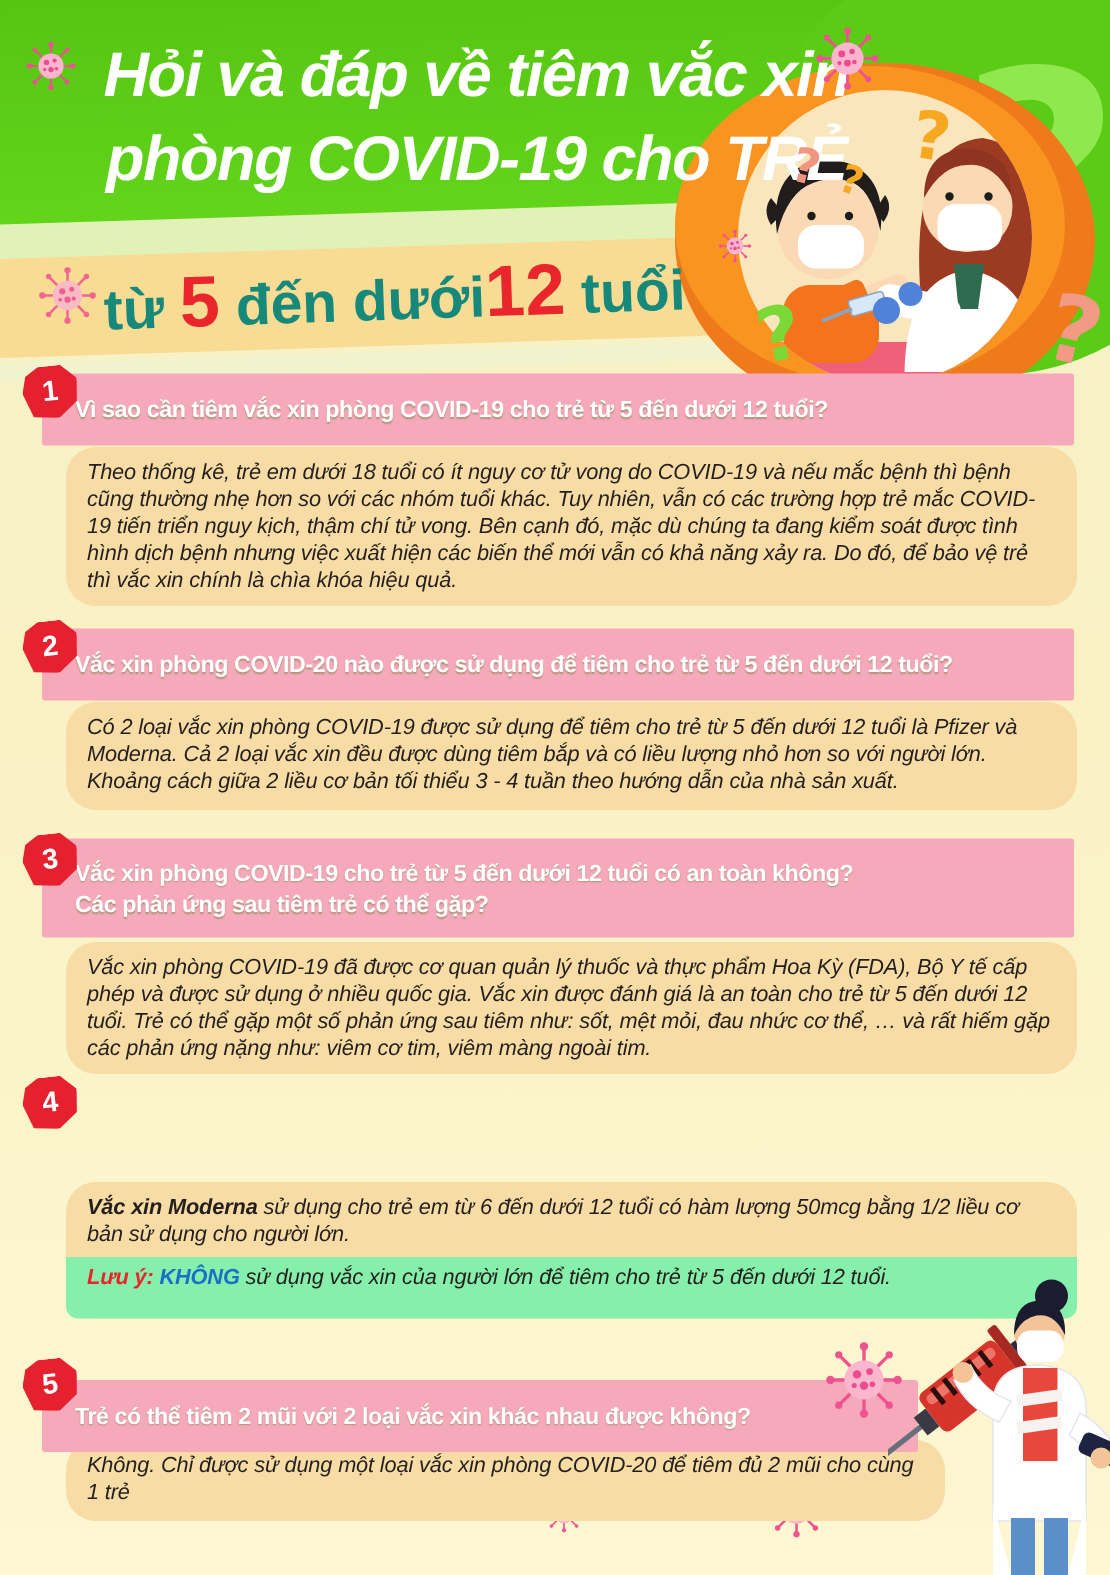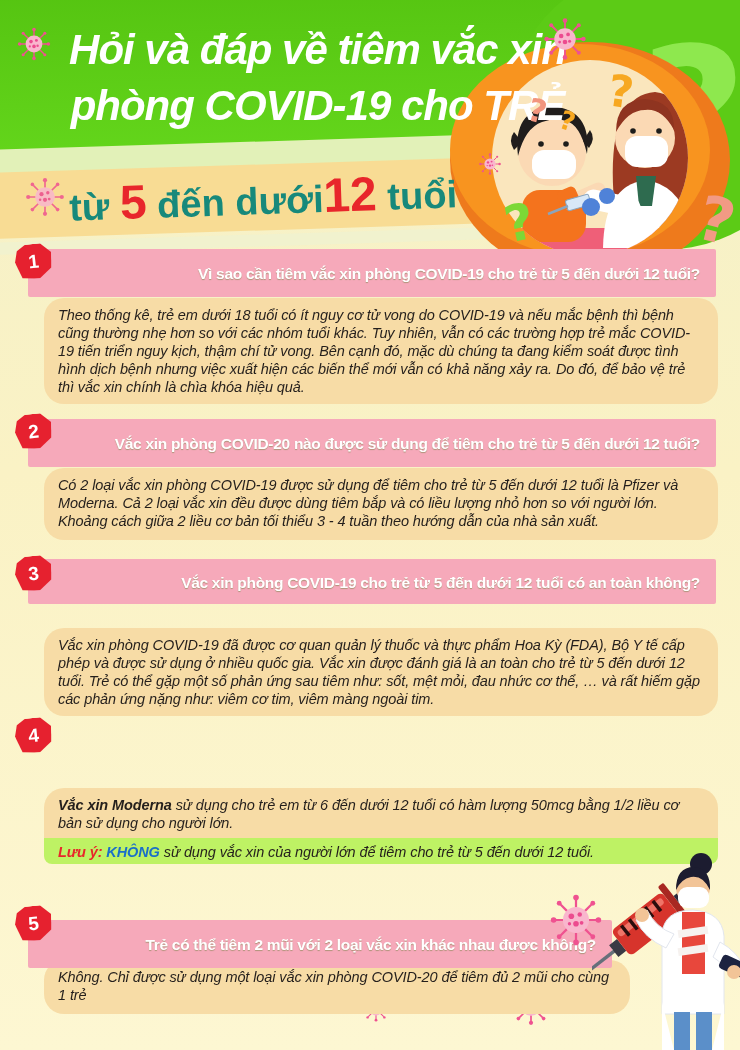--- a/index.html
+++ b/index.html
@@ -24,31 +24,31 @@
   .qmark{position:absolute;font-weight:bold;z-index:7;line-height:1;font-family:"DejaVu Sans",sans-serif;}
   .virus{position:absolute;z-index:8;}
   
   .badge{position:absolute;left:15px;width:37px;height:35px;background:#e6212f;
     clip-path:polygon(32% 0%,72% 0%,100% 28%,96% 72%,62% 100%,16% 94%,0% 48%,8% 16%);
     transform:rotate(-6deg);display:flex;align-items:center;justify-content:center;
     color:#fff;font-weight:bold;font-size:19px;z-index:12;}
   .qbar{position:absolute;left:38px;width:674px;background:#7ce832;color:#fff;
     font-weight:bold;font-size:15.5px;letter-spacing:-0.3px;line-height:20px;
     padding:8px 12px;box-sizing:border-box;z-index:10;border-radius:2px;
-    text-shadow:0 1px 1px rgba(40,110,0,.35);text-align:right;}
+    text-shadow:0 1px 1px rgba(40,110,0,.35);}
   .qbar::before{content:"";position:absolute;left:-10px;right:-4px;top:-7px;bottom:-5px;
     background:#f6a9ba;z-index:-1;border-radius:2px;}
   .qbar.two{line-height:21px;padding:6px 12px;}
   .qline{display:block;}
   .ansbox{position:absolute;left:44px;width:674px;background:#f7dca6;border-radius:20px;
     box-sizing:border-box;padding:8px 14px;z-index:9;
     color:#241f1c;font-style:italic;font-size:14.5px;line-height:18px;letter-spacing:-0.1px;}
   .ansbox p{margin:0;}
   .ansbox .b{font-weight:bold;}
-  .note{margin:6px -14px -8px;background:#bef264;padding:5px 14px 3px;
+  .note{margin:6px -14px -8px;background:#86efac;padding:5px 14px 18px;
     border-radius:0 0 8px 8px;font-weight:bold;}
   .note .lbl{color:#e8262b;}
   .note .kh{color:#1a6fc9;}
   svg{display:block;}
 </style>
 </head>
 <body>
 
 <div class="poster">
 
@@ -183,20 +183,21 @@
   <div class="qbar" style="top:426px">
     <span class="qline">Vắc xin phòng COVID-20 nào được sử dụng để tiêm cho trẻ từ 5 đến dưới 12 tuổi?</span>
   </div>
   <div class="ansbox" style="top:468px;min-height:72px">
     <p>Có 2 loại vắc xin phòng COVID-19 được sử dụng để tiêm cho trẻ từ 5 đến dưới 12 tuổi là Pfizer và Moderna. Cả 2 loại vắc xin đều được dùng tiêm bắp và có liều lượng nhỏ hơn so với người lớn. Khoảng cách giữa 2 liều cơ bản tối thiểu 3 - 4 tuần theo hướng dẫn của nhà sản xuất.</p>
   </div>
 
   <div class="badge" style="top:556px">3</div>
   <div class="qbar two" style="top:566px">
     <span class="qline">Vắc xin phòng COVID-19 cho trẻ từ 5 đến dưới 12 tuổi có an toàn không?</span>
+    <span class="qline">Các phản ứng sau tiêm trẻ có thể gặp?</span>
   </div>
   <div class="ansbox" style="top:628px;min-height:88px">
     <p>Vắc xin phòng COVID-19 đã được cơ quan quản lý thuốc và thực phẩm Hoa Kỳ (FDA), Bộ Y tế cấp phép và được sử dụng ở nhiều quốc gia. Vắc xin được đánh giá là an toàn cho trẻ từ 5 đến dưới 12 tuổi. Trẻ có thể gặp một số phản ứng sau tiêm như: sốt, mệt mỏi, đau nhức cơ thể, … và rất hiếm gặp các phản ứng nặng như: viêm cơ tim, viêm màng ngoài tim.</p>
   </div>
 
   <div class="badge" style="top:718px">4</div>
   <div class="ansbox" style="top:788px">
     <p><span class="b">Vắc xin Moderna</span><span> sử dụng cho trẻ em từ 6 đến dưới 12 tuổi có hàm lượng 50mcg bằng 1/2 liều cơ bản sử dụng cho người lớn.</span></p>
     <div class="note"><span class="lbl">Lưu ý:</span><span class="kh"> KHÔNG</span><span style="font-weight:normal"> sử dụng vắc xin của người lớn để tiêm cho trẻ từ 5 đến dưới 12 tuổi.</span></div>
   </div>

